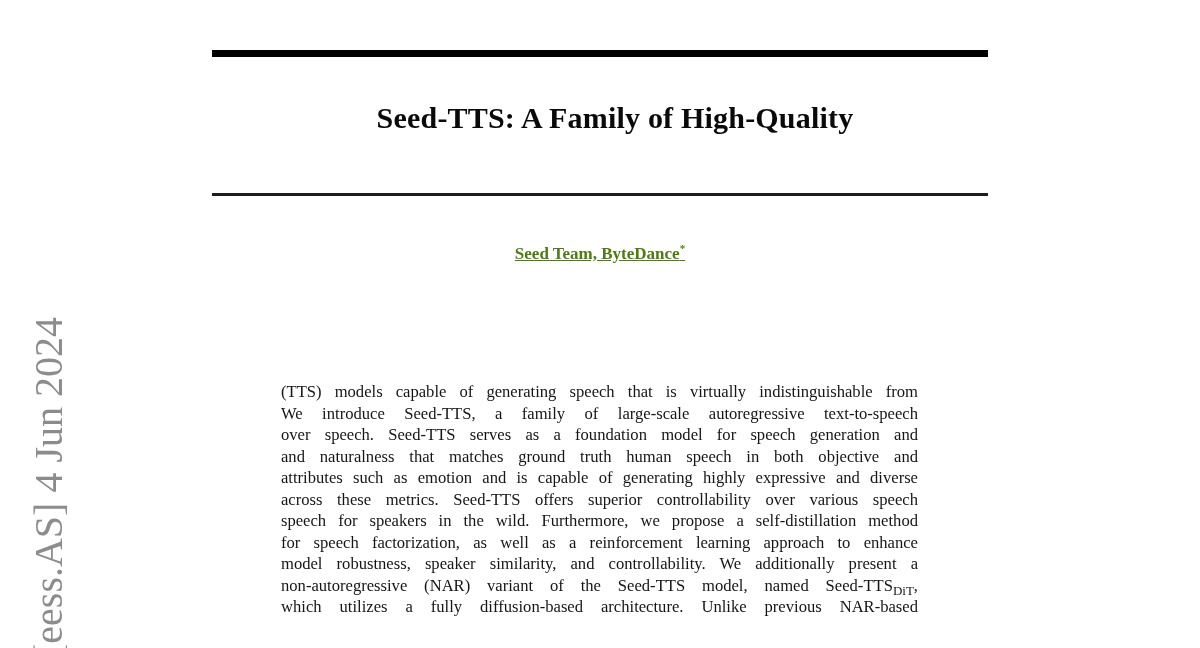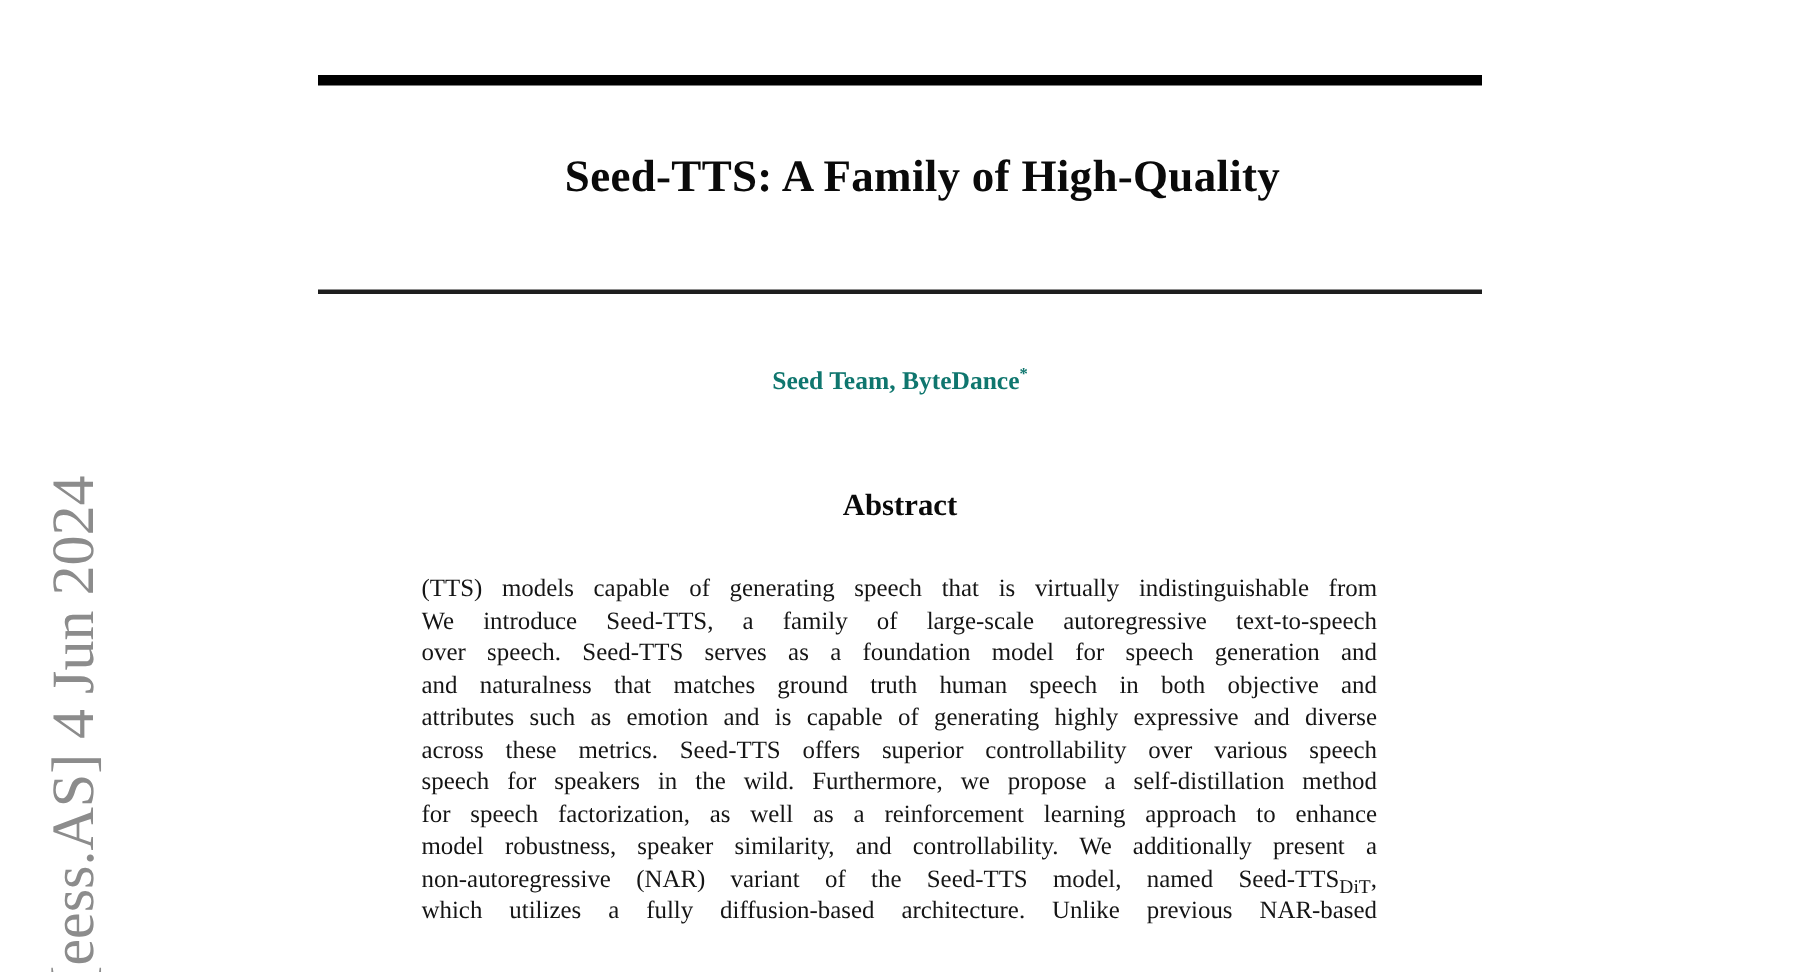--- a/index.html
+++ b/index.html
@@ -43,21 +43,22 @@
     letter-spacing: 0.2px;
     color: #0a0a0a;
   }
   .authors {
     position: absolute;
     left: 0; top: 244px;
     width: 1200px;
     text-align: center;
     font-size: 17px;
     font-weight: bold;
-    color: #0f766e;
+    color: #4d7c0f;
+    text-decoration: underline;
   }
   .authors sup {
     font-size: 11px;
     vertical-align: super;
     line-height: 0;
   }
   .abstract-heading {
     position: absolute;
     left: 0; top: 326px;
     width: 1200px;
@@ -111,21 +112,20 @@
   <h1 class="title" style="margin:15px;">
     <span style="display:block;">Seed-TTS: A Family of High-Quality</span>
   </h1>
 
   <div class="rule-thin"></div>
 
   <div class="authors">
     <span>Seed Team, ByteDance</span><sup>*</sup>
   </div>
 
-  <h2 class="abstract-heading" style="margin:0;">Abstract</h2>
 
   <div class="abstract">
       <div class="abs-line"><span>(TTS) models capable of generating speech that is virtually indistinguishable from</span></div>
       <div class="abs-line"><span>We introduce Seed-TTS, a family of large-scale autoregressive text-to-speech</span></div>
       <div class="abs-line"><span>over speech. Seed-TTS serves as a foundation model for speech generation and</span></div>
       <div class="abs-line"><span>and naturalness that matches ground truth human speech in both objective and</span></div>
       <div class="abs-line"><span>attributes such as emotion and is capable of generating highly expressive and diverse</span></div>
       <div class="abs-line"><span>across these metrics. Seed-TTS offers superior controllability over various speech</span></div>
       <div class="abs-line"><span>speech for speakers in the wild. Furthermore, we propose a self-distillation method</span></div>
       <div class="abs-line"><span>for speech factorization, as well as a reinforcement learning approach to enhance</span></div>

